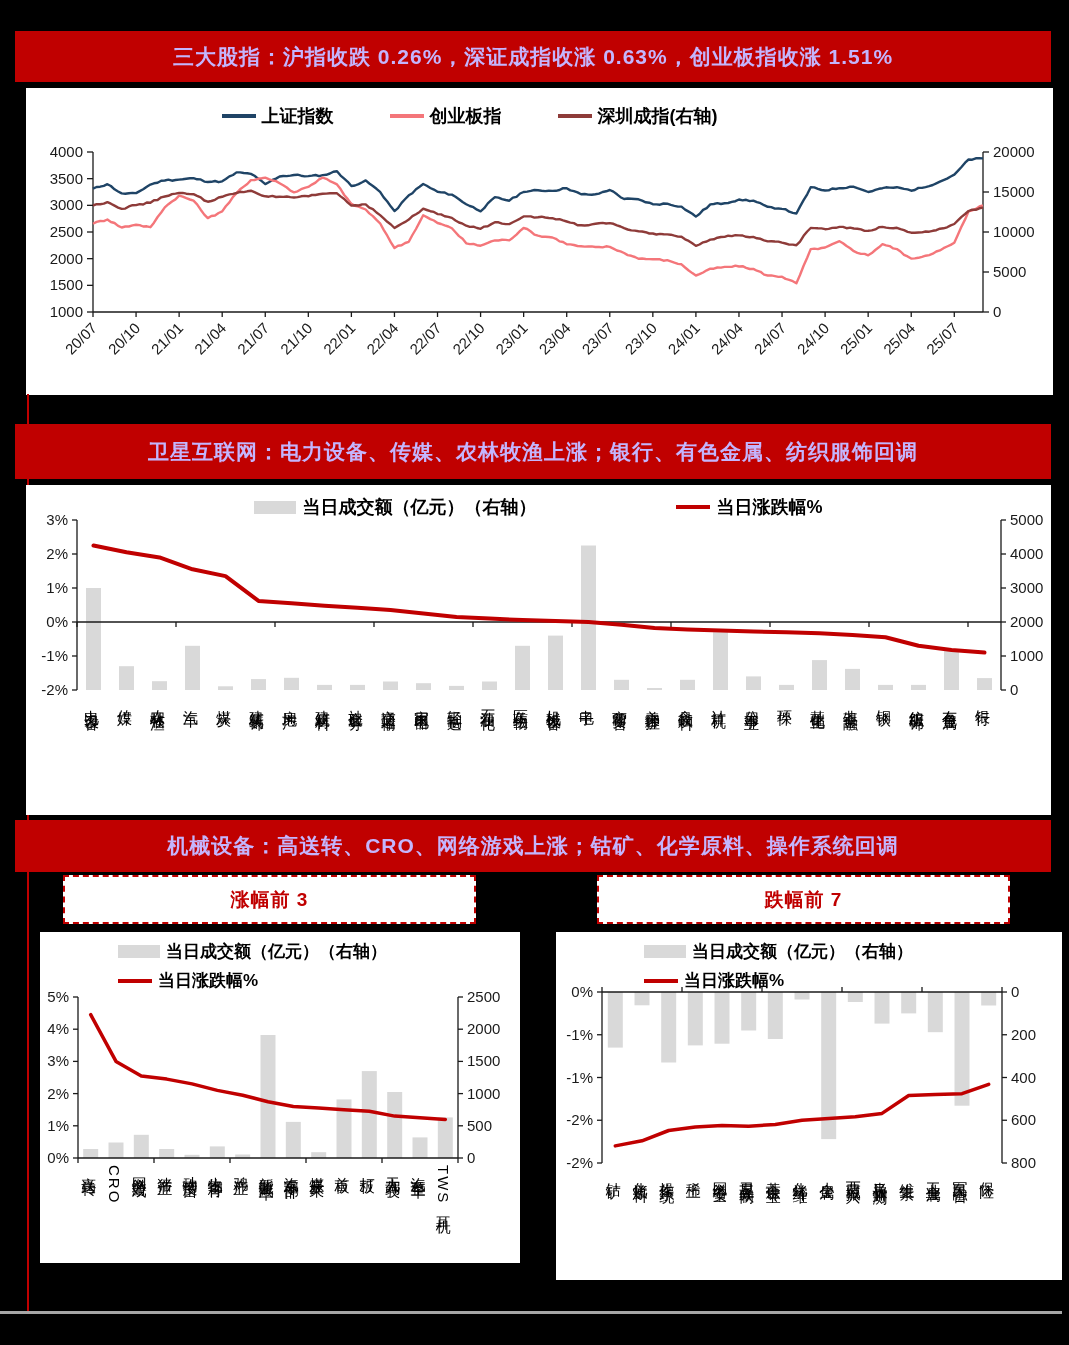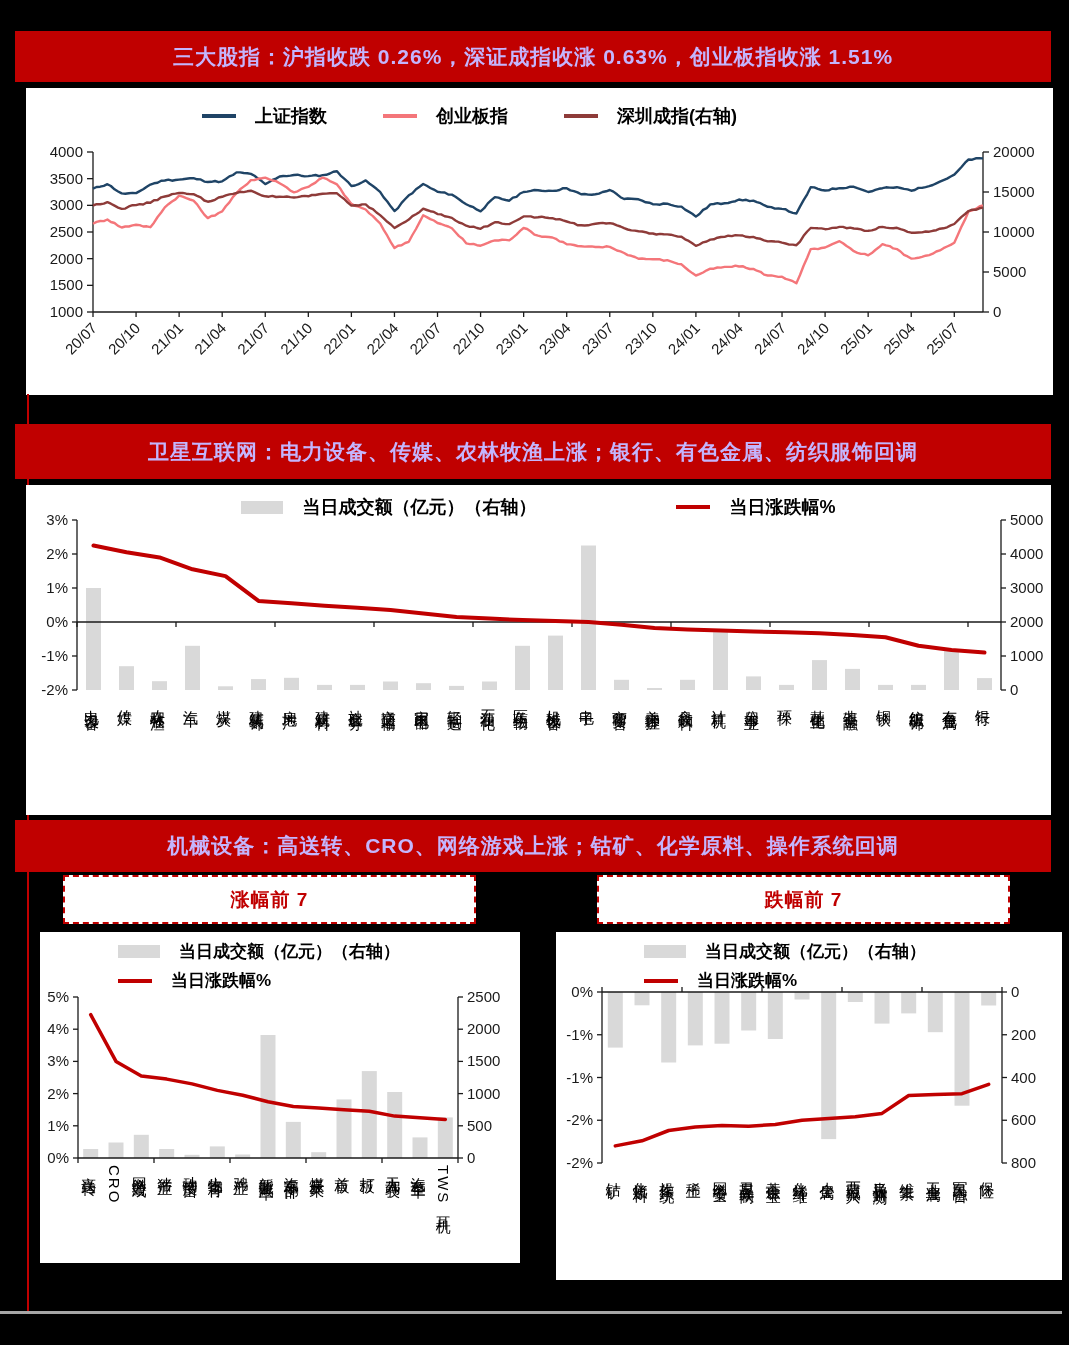--- a/index.html
+++ b/index.html
@@ -20,21 +20,21 @@
   .box15{position:absolute;top:875px;width:409px;height:45px;background:#fff;
          border:2px dashed #C00000;color:#C00000;font-weight:bold;font-size:19px;
          display:flex;align-items:center;justify-content:center;letter-spacing:1px;}
   #boxGain{left:63px;}
   #boxLose{left:597px;}
   .footerline{position:absolute;left:0;top:1311px;width:1062px;height:3px;background:#A6A6A6;}
   .legend-row{position:absolute;left:0;right:0;display:flex;justify-content:center;
               align-items:center;font-weight:bold;font-size:18px;color:#000;}
   .legend-col{position:absolute;display:flex;flex-direction:column;gap:6px;
               font-weight:bold;font-size:17px;color:#000;}
-  .lg-item{display:flex;align-items:center;gap:19px;white-space:nowrap;}
+  .lg-item{display:flex;align-items:center;gap:6px;white-space:nowrap;}
   .lswatch{display:inline-block;width:34px;height:4px;}
   .bswatch{display:inline-block;width:42px;height:13px;}
   svg{position:absolute;left:0;top:0;}
   .vlab{position:absolute;writing-mode:vertical-rl;font-size:15px;color:#000;
         line-height:1;letter-spacing:2px;white-space:nowrap;}
 </style>
 </head>
 <body>
 
 <div class="page">
@@ -242,21 +242,21 @@
         <div class="vlab" style="left: 817.5px; top: 213px;">非银金融</div>
         <div class="vlab" style="left: 850.5px; top: 213px;">钢铁</div>
         <div class="vlab" style="left: 883.5px; top: 213px;">纺织服饰</div>
         <div class="vlab" style="left: 916.5px; top: 213px;">有色金属</div>
         <div class="vlab" style="left: 949.5px; top: 213px;">银行</div>
       </div>
   </div>
 
   <div class="banner" id="banner3">机械设备：高送转、CRO、网络游戏上涨；钴矿、化学原料、操作系统回调</div>
 
-  <div class="box15" id="boxGain">涨幅前 7</div>
+  <div class="box15" id="boxGain">涨幅前 3</div>
   <div class="box15" id="boxLose">跌幅前 7</div>
 
   <div class="panel" id="panel3">
     <div class="legend-col" style="left:78px;top:8px;">
       <span class="lg-item">
         <span class="bswatch" id="sw-b3" style="background: rgb(217, 217, 217);"></span>
         <span>当日成交额（亿元）（右轴）</span>
       </span>
       <span class="lg-item">
         <span class="lswatch" id="sw-l3" style="background: rgb(192, 0, 0);"></span>

